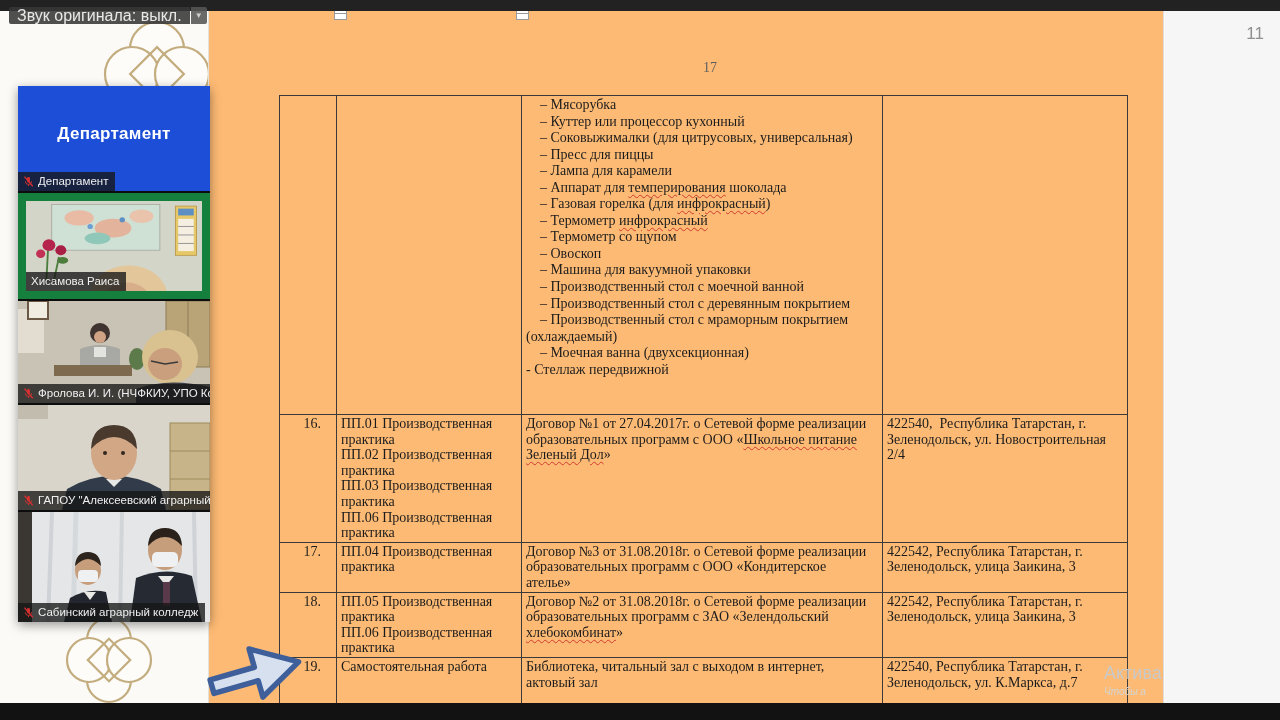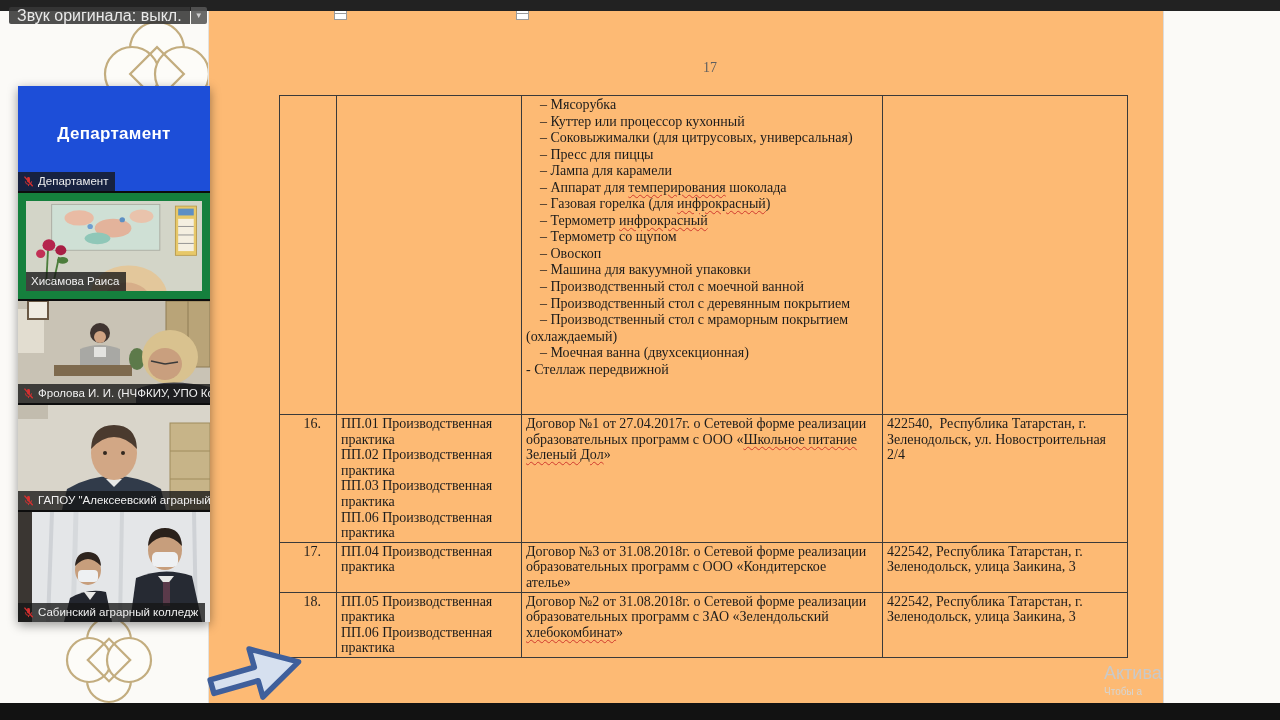--- a/index.html
+++ b/index.html
@@ -54,21 +54,21 @@
         text-decoration-thickness:1px; text-underline-offset:2px; }
 
   
   .arrow-anno { position:absolute; left:206px; top:641px; width:100px; height:64px; z-index:5;
                 transform:rotate(-16deg); }
 
   
   .watermark { position:absolute; left:1104px; top:663px; width:64px; overflow:hidden;
                white-space:nowrap; z-index:4; }
   .wm1 { font-size:18px; color:#c9c9c9; }
-  .wm2 { font-size:10px; color:#d5d5d3; margin-top:2px; }
+  .wm2 { font-size:10px; color:#d5d5d3; margin-top:2px;font-style:italic; }
 
   
   .vpanel { position:absolute; left:18px; top:86px; width:192px; z-index:5; background:#0d0d0d;
             box-shadow:0 3px 10px rgba(0,0,0,.4); }
   .vtile { position:relative; width:192px; overflow:hidden; background:#000; }
   .vtile + .vtile { margin-top:2px; }
   .vt-header { height:105px; background:#1d4ed8;text-decoration:underline; }
   .vt-1 { height:106px; border:8px solid #15803d; }
   .vt-2 { height:102px; }
   .vt-3 { height:105px; }
@@ -163,24 +163,35 @@
           </tr>
           <tr class="r3">
             <td class="c1">18.</td>
             <td class="c2">
               <div>ПП.05 Производственная практика</div>
               <div>ПП.06 Производственная практика</div>
             </td>
             <td class="c3">Договор №2 от 31.08.2018г. о Сетевой форме реализации образовательных программ с ЗАО «Зелендольский <span class="sq">хлебокомбинат</span>»</td>
             <td class="c4">422542, Республика Татарстан, г. Зеленодольск, улица Заикина, 3</td>
           </tr>
+          <tr class="r4">
+            <td class="c1">19.</td>
+            <td class="c2">
+              <div>Самостоятельная работа</div>
+            </td>
+            <td class="c3">Библиотека, читальный зал с выходом в интернет, актовый зал</td>
+            <td class="c4">422540, Республика Татарстан, г. Зеленодольск, ул. К.Маркса, д.7</td>
+          </tr>
         </tbody>
     </table>
   </div>
 
+  <div class="right-strip">
+    <div class="slide-index">11</div>
+  </div>
 
   <div class="mini-icon mi-1"></div>
   <div class="mini-icon mi-2"></div>
 
   <div class="top-bar"></div>
   <div class="bottom-bar"></div>
 
   <div class="snd-badge">
     <div class="snd-main">Звук оригинала: выкл.</div>
     <div class="snd-drop">▼</div>

